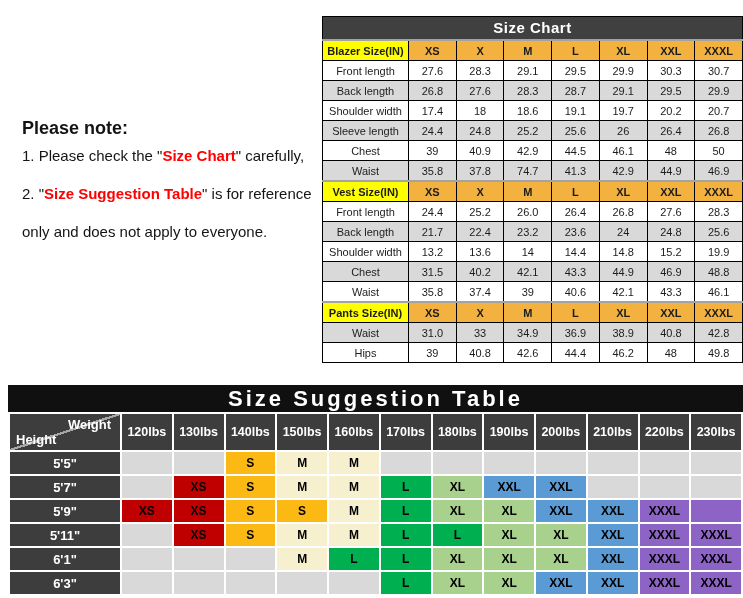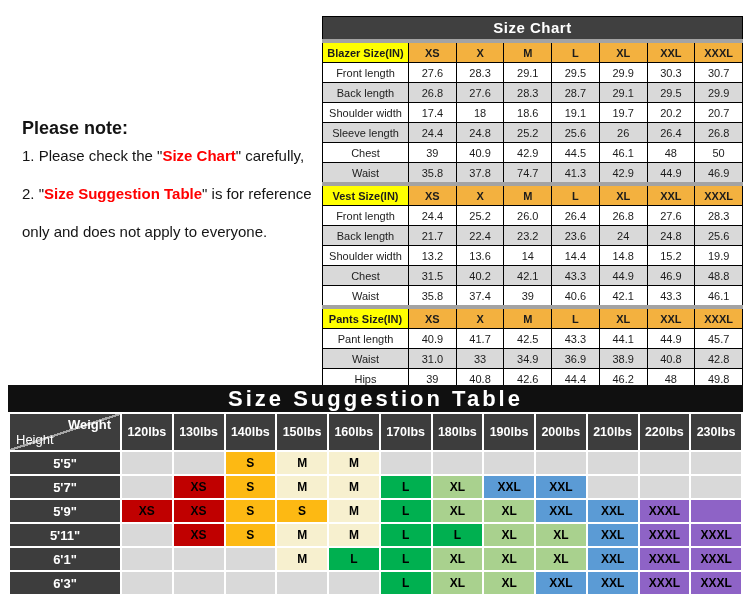--- a/index.html
+++ b/index.html
@@ -19,21 +19,21 @@
   .sc-title {
     background:#404040; color:#ffffff; font-weight:bold; font-size:15px;
     text-align:center; height:22px; line-height:22px; letter-spacing:0.5px;
     border:1px solid #000; border-bottom:none;
   }
   .sc-table { border-collapse:collapse; width:100%; table-layout:fixed; }
   .sc-table td {
     border:1px solid #000; text-align:center; font-size:11px; color:#1c1c1c;
     height:19px; padding:0; overflow:hidden;
   }
-  .sc-header-row td { border-top:4px solid #a3a3a3; }
+  .sc-header-row td { border-top:2px solid #a3a3a3; }
   .sc-label-cell { background:#ffff00; font-weight:bold; font-size:10.5px; }
   .sc-size-cell { background:#f3b13f; font-weight:bold; font-size:12px; }
   .sc-row-label { font-size:11.5px; background:#ffffff; }
   .sc-value { background:#ffffff; }
   tr.alt .sc-row-label, tr.alt .sc-value { background:#d9d9d9; }
 
   
   .suggestion { position:absolute; left:8px; top:385px; width:735px; }
   .sg-title {
     background:#101010; color:#ffffff; font-weight:bold; font-size:22px;
@@ -41,21 +41,21 @@
   }
   .sg-table { border-collapse:separate; border-spacing:2px; width:100%; table-layout:fixed; }
   .sg-table td { padding:0; text-align:center; overflow:hidden; }
   .sg-corner {
     background-color:#3d3d3d; position:relative;
     background-image:linear-gradient(to bottom right,
       rgba(0,0,0,0) calc(50% - 1.2px), #a6a6a6 calc(50% - 1.2px),
       #a6a6a6 calc(50% + 1.2px), rgba(0,0,0,0) calc(50% + 1.2px));
   }
   .sg-corner-weight { position:absolute; top:3px; right:9px; color:#fff; font-size:13px; font-weight:bold; }
-  .sg-corner-height { position:absolute; bottom:3px; left:6px; color:#fff; font-size:13px; font-weight:normal; }
+  .sg-corner-height { position:absolute; bottom:3px; left:6px; color:#fff; font-size:13px; font-weight:bold; }
   .sg-weight-cell { background:#3d3d3d; color:#ffffff; font-weight:bold; font-size:12.5px; height:36px; }
   .sg-height-cell { background:#3d3d3d; color:#ffffff; font-weight:bold; font-size:13px; height:22px; }
   .sg-cell { font-weight:bold; font-size:12px; color:#000; height:22px; }
 </style>
 </head>
 <body>
 
 <div class="note">
   <div class="note-title">Please note:</div>
   <div class="note-line"><span>1. Please check the "</span><span class="red">Size Chart</span><span>" carefully,</span></div>
@@ -202,30 +202,20 @@
         </tr>
         <tr class="sc-header-row">
           <td class="sc-label-cell">Pants Size(IN)</td>
           <td class="sc-size-cell">XS</td>
           <td class="sc-size-cell">X</td>
           <td class="sc-size-cell">M</td>
           <td class="sc-size-cell">L</td>
           <td class="sc-size-cell">XL</td>
           <td class="sc-size-cell">XXL</td>
           <td class="sc-size-cell">XXXL</td>
-        </tr>
-        <tr>
-          <td class="sc-row-label">Pant length</td>
-          <td class="sc-value">40.9</td>
-          <td class="sc-value">41.7</td>
-          <td class="sc-value">42.5</td>
-          <td class="sc-value">43.3</td>
-          <td class="sc-value">44.1</td>
-          <td class="sc-value">44.9</td>
-          <td class="sc-value">45.7</td>
         </tr>
         <tr class="alt">
           <td class="sc-row-label">Waist</td>
           <td class="sc-value">31.0</td>
           <td class="sc-value">33</td>
           <td class="sc-value">34.9</td>
           <td class="sc-value">36.9</td>
           <td class="sc-value">38.9</td>
           <td class="sc-value">40.8</td>
           <td class="sc-value">42.8</td>

